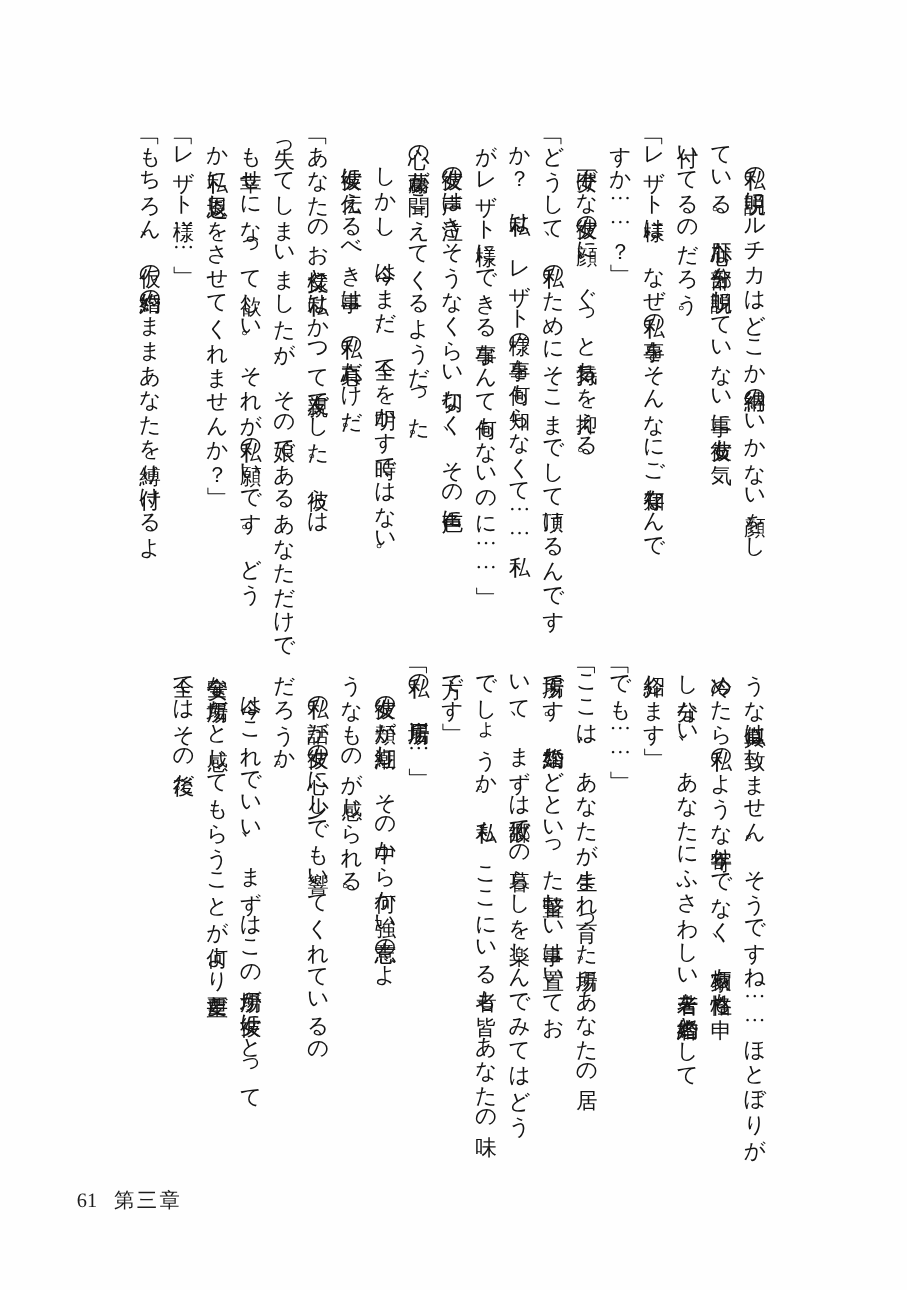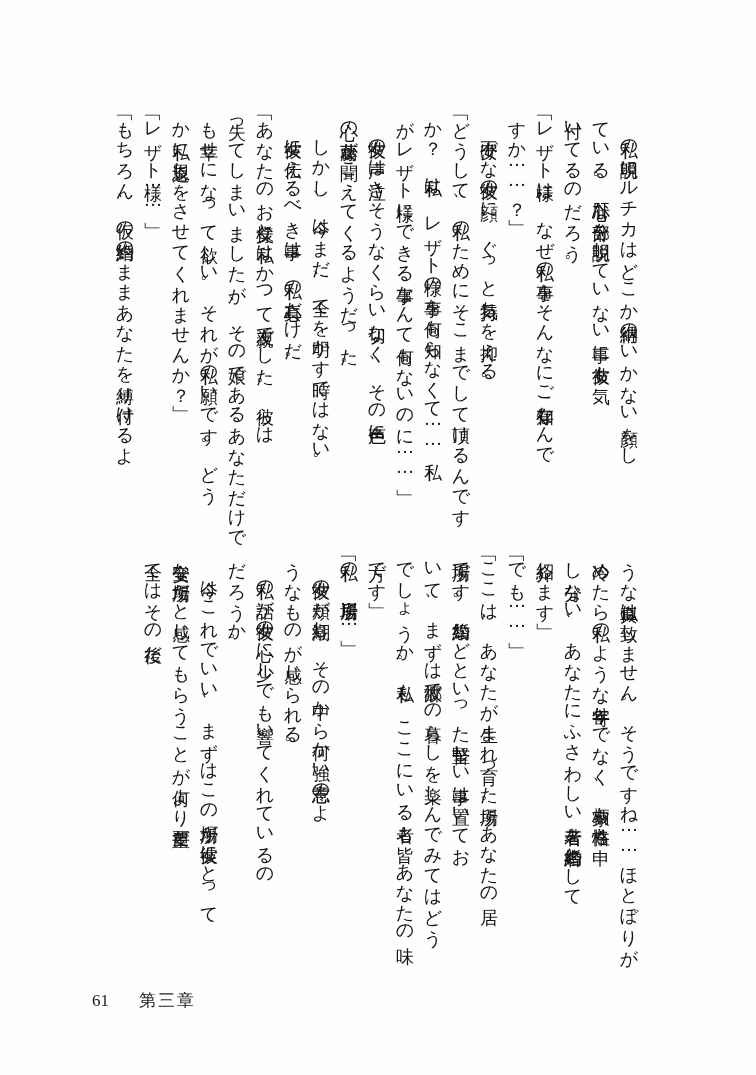--- a/index.html
+++ b/index.html
@@ -28,29 +28,29 @@
   .vblock-top    { top: 109px; }
   .vblock-bottom { top: 550px; }
   .vline {
     white-space: nowrap;
   }
   .vline.indent {
     text-indent: 1em;
   }
   .footer {
     position: absolute;
-    left: 92px;
+    left: 64px;
     top: 989px;
     font-size: 17px;
     color: #1c1c1c;
     display: flex;
     align-items: baseline;
   }
   .footer .chapter {
-    margin-left: 30px;
+    margin-left: 14px;
     letter-spacing: 2px;
   }
 </style>
 </head>
 <body>
 
 <div class="page">
 
   <div class="vblock vblock-top">
       <div class="vline indent">私の説明にルチカはどこか納得のいかない顔をし</div>

